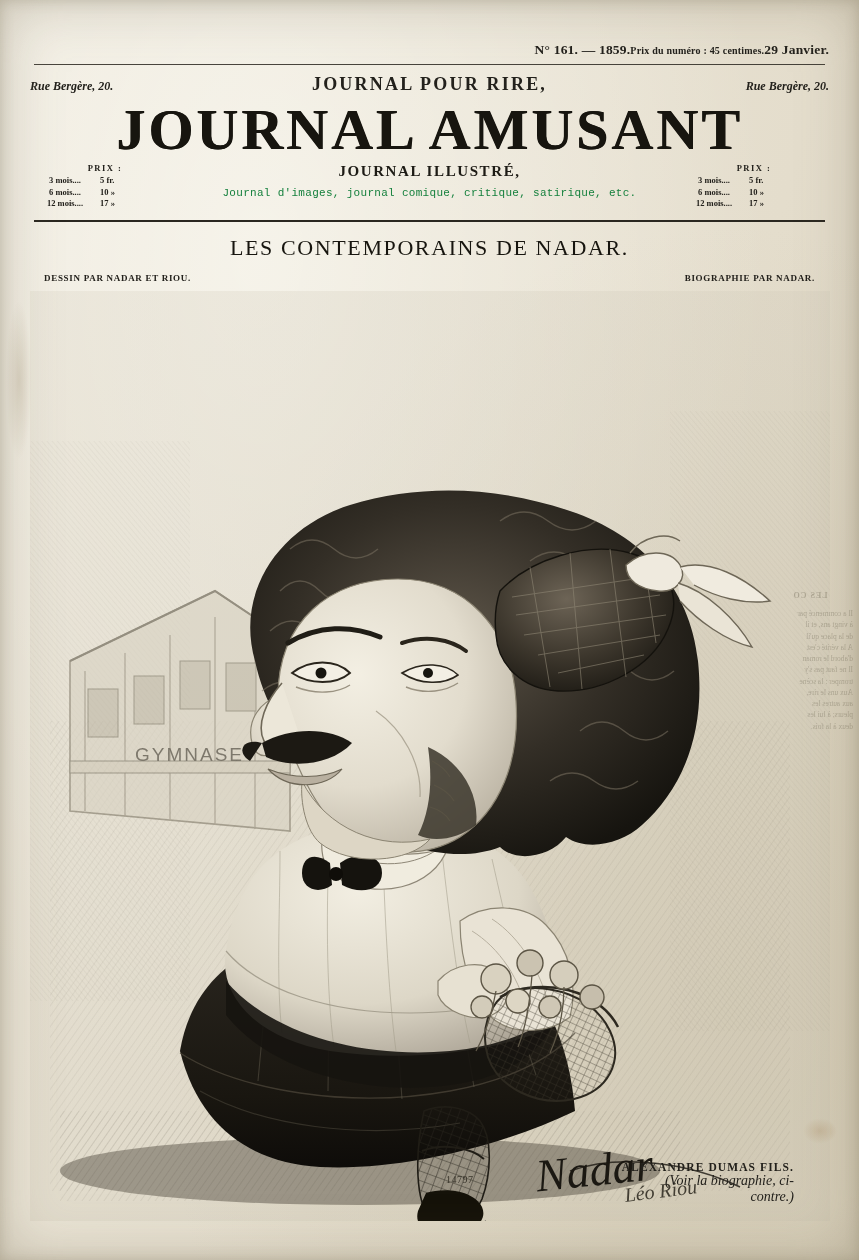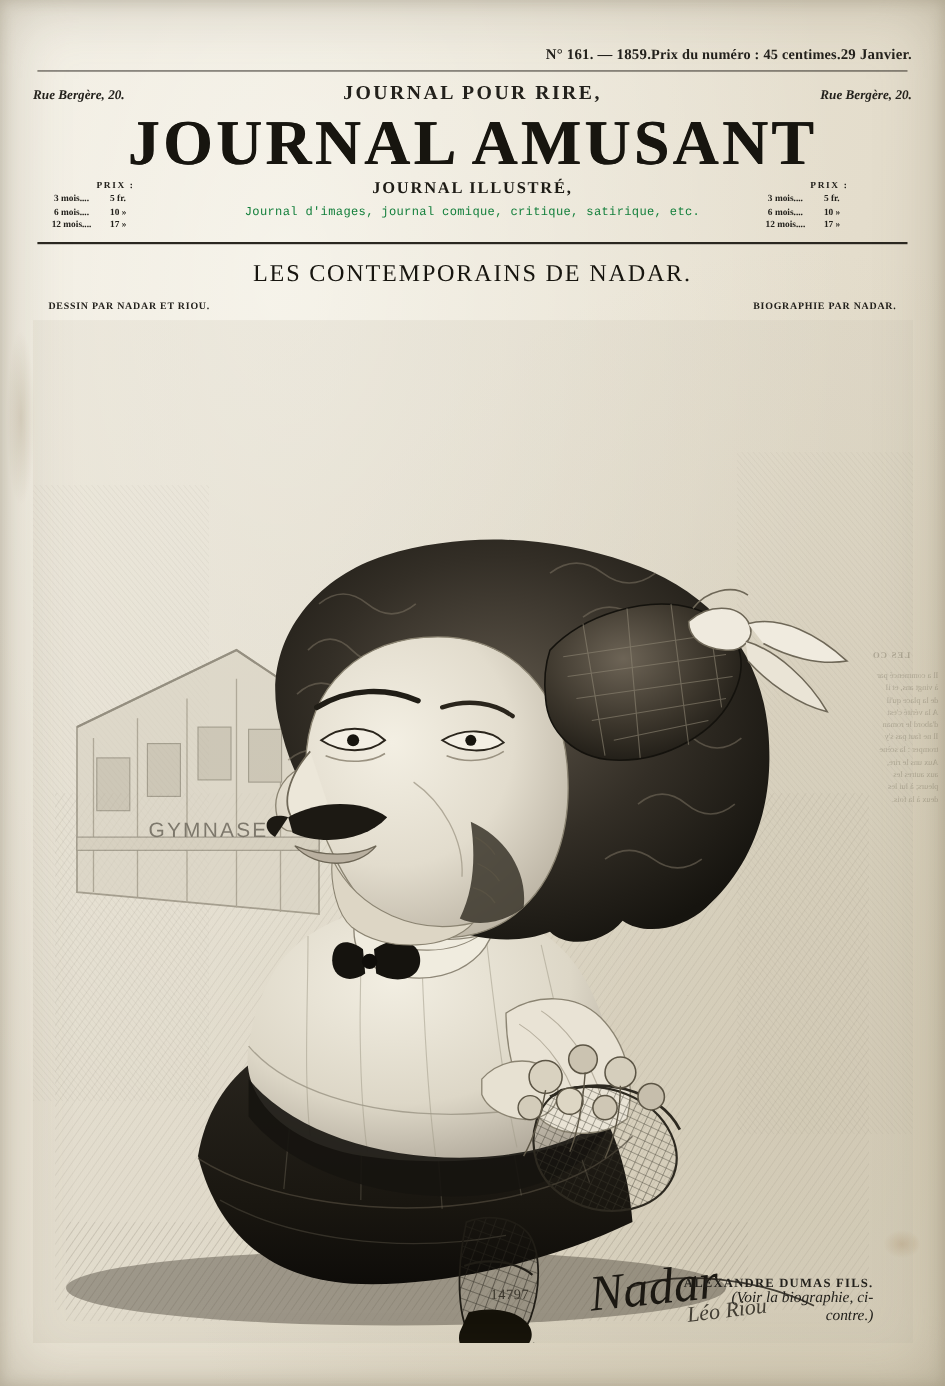--- a/index.html
+++ b/index.html
@@ -50,21 +50,21 @@
     display: flex;
     align-items: baseline;
     justify-content: flex-end;
     padding-top: 42px;
     font-size: 13.5px;
     font-weight: bold;
     letter-spacing: 0.2px;
     color: #23211c;
   }
   .top-line .price {
-    font-size: 13px;
+    font-size: 10px;
     font-weight: bold;
   }
   .rule {
     height: 1px;
     background: #2a2720;
     margin: 6px 4px 0 4px;
   }
   .rule.thin { height: 1px; opacity: 0.85; }
 
   .second-line {
@@ -203,21 +203,21 @@
     font-size: 14px;
     font-style: italic;
     width: 150px;
     text-align: right;
   }
   .plate-num {
     position: absolute;
     bottom: 36px;
     left: 50%;
     transform: translateX(16px);
-    font-size: 13px;
+    font-size: 10px;
     letter-spacing: 0.5px;
     color: #3a362c;
   }
 
   
   .bleed {
     position: absolute;
     right: 6px;
     top: 590px;
     width: 86px;

